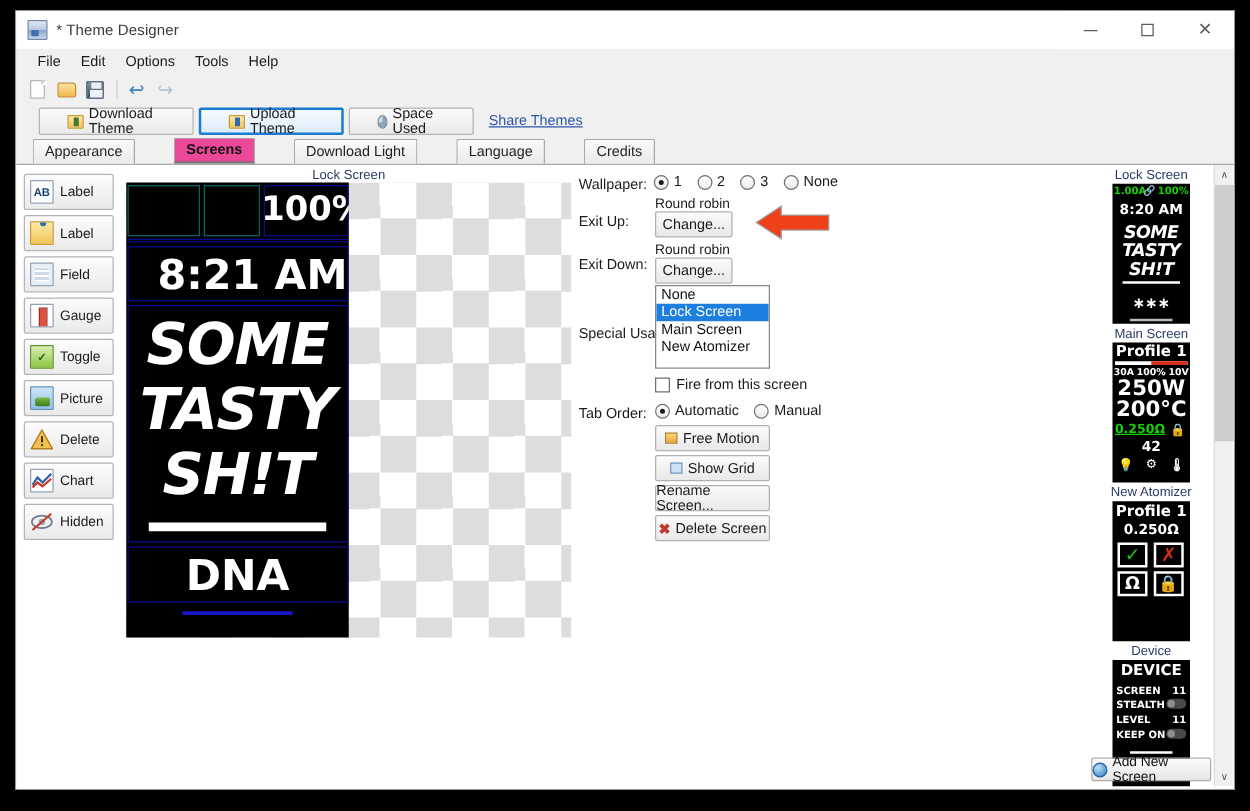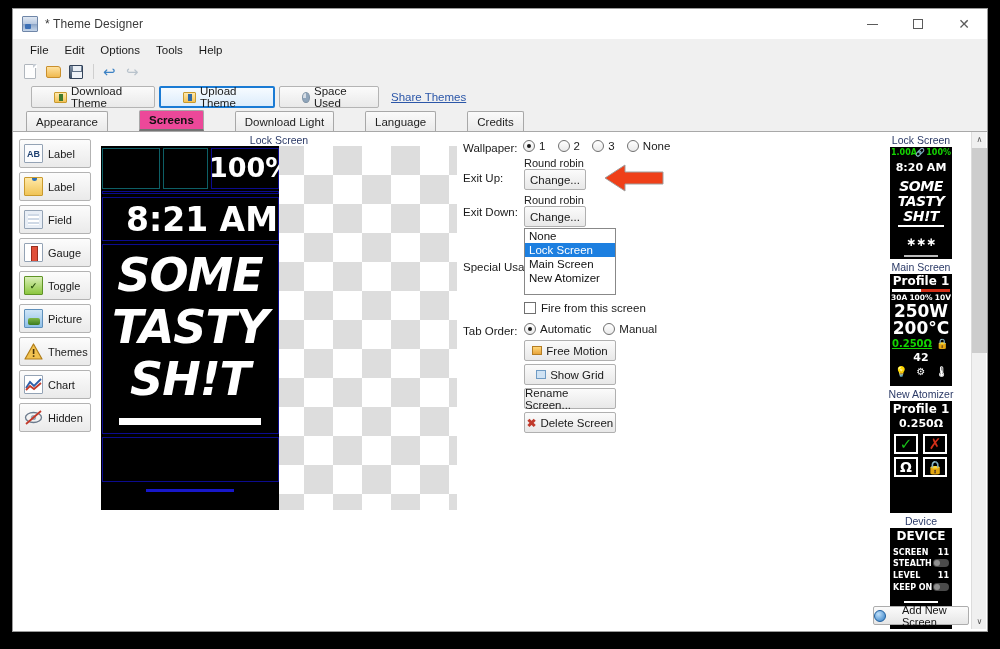--- a/index.html
+++ b/index.html
@@ -233,21 +233,21 @@
   .pv-t { position: absolute; width: 100%; text-align: center; font-weight: 900; white-space: nowrap; }
   .scrollbar {
     position: absolute; right: 1px; top: 0; width: 15px; height: 497px;
     background: #f0f0f0; border-left: 1px solid #dcdcdc;
   }
   .sb-btn { width: 15px; height: 15px; display: flex; align-items: center; justify-content: center;
     font-size: 8px; color: #555; font-family: "DejaVu Sans", sans-serif; }
   .sb-thumb { position: absolute; left: 0; top: 16px; width: 15px; height: 205px; background: #cdcdcd; }
   .addbtn {
     position: absolute; right: 18px; bottom: 6px; width: 96px; height: 19px;
-    display: flex; align-items: center; justify-content: center; gap: 16px;
+    display: flex; align-items: center; justify-content: center; gap: 4px;
     background: linear-gradient(#fbfbfb,#e6e6e6); border: 1px solid #adadad;
     border-radius: 2px; font-size: 11px; color: #111;
   }
   .globe { width: 12px; height: 12px; border-radius: 50%;
     background: radial-gradient(circle at 35% 32%, #bfe0fa, #2f7cc4);
     border: 1px solid #1d5e9e; flex: 0 0 12px; }
 </style>
 </head>
 <body>
 
@@ -346,21 +346,21 @@
           <span>Picture</span>
         </div>
         <div class="tool">
           <span class="tool-ico ti-status">
             <svg width="19" height="17" viewBox="0 0 19 17">
                 <polygon points="9.5,1 18,16 1,16" fill="#f2c250" stroke="#b07d1a" stroke-width="1.2" stroke-linejoin="round"></polygon>
                 <rect x="8.8" y="6" width="1.6" height="5" fill="#4a3208"></rect>
                 <rect x="8.8" y="12.3" width="1.6" height="1.6" fill="#4a3208"></rect>
               </svg>
           </span>
-          <span>Themes</span>
+          <span>Delete</span>
         </div>
         <div class="tool">
           <span class="tool-ico ti-chart">
             <svg width="17" height="15" viewBox="0 0 17 15">
                 <polyline points="1,11 5,5 9,9 16,2" fill="none" stroke="#2f5fa8" stroke-width="1.8"></polyline>
                 <polyline points="1,13 5,9 9,12 16,6" fill="none" stroke="#c23b2b" stroke-width="1.8"></polyline>
               </svg>
           </span>
           <span>Chart</span>
         </div>
@@ -390,20 +390,21 @@
           <div class="ds-box" style="left:1px;  top:51px; width:177px; height:44px;"></div>
           <div class="ds-text ds-flat" style="left:0; top:55px; width:178px; font-size:33px; line-height:38px;margin-left:12px;">8:21 AM</div>
 
           <div class="ds-box" style="left:1px;  top:98px; width:177px; height:190px;"></div>
           <div class="ds-text" style="left:0; top:102px; width:178px; font-size:46px; line-height:54px;">SOME</div>
           <div class="ds-text" style="left:0; top:154px; width:178px; font-size:46px; line-height:54px;">TASTY</div>
           <div class="ds-text" style="left:0; top:206px; width:178px; font-size:46px; line-height:54px;">SH!T</div>
           <div style="position:absolute;left:18px;top:272px;width:142px;height:7px;background:#fff;"></div>
 
           <div class="ds-box" style="left:1px;  top:291px; width:177px; height:45px;"></div>
+          <div class="ds-text ds-flat" style="left:0; top:296px; width:178px; font-size:34px; line-height:38px;">DNA</div>
 
           <div style="position:absolute;left:45px;top:343px;width:88px;height:3px;background:#1717c9;"></div>
         </div>
       </div>
 
       <div class="props">
 
         <span class="plabel" style="left:0; top:0;">Wallpaper:</span>
         <div class="prow" style="left:60px; top:-2px;">
           <label class="radio">

